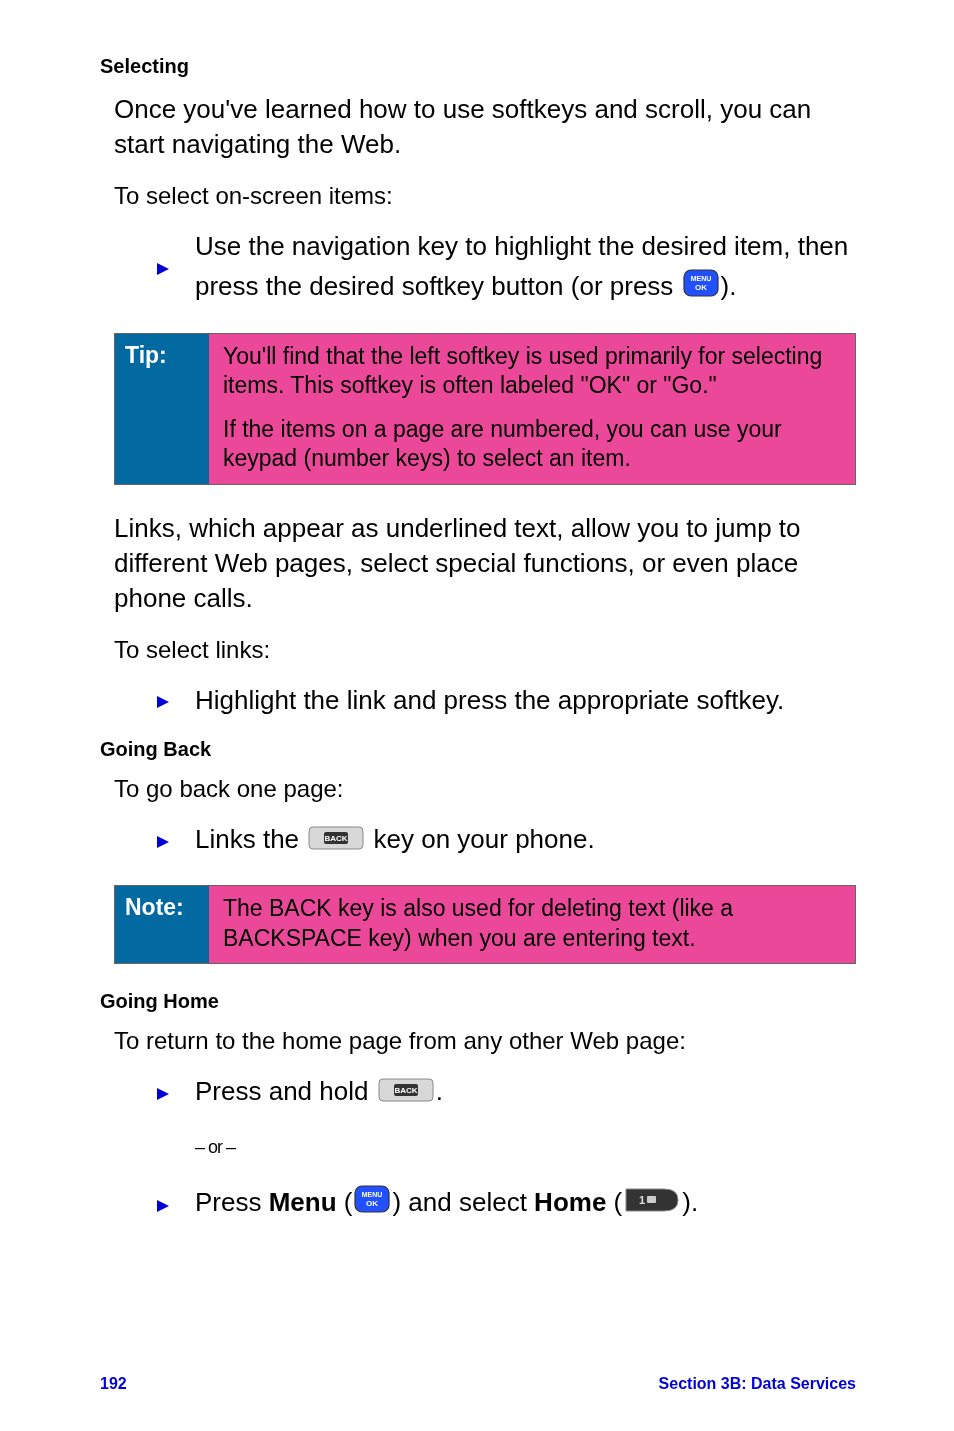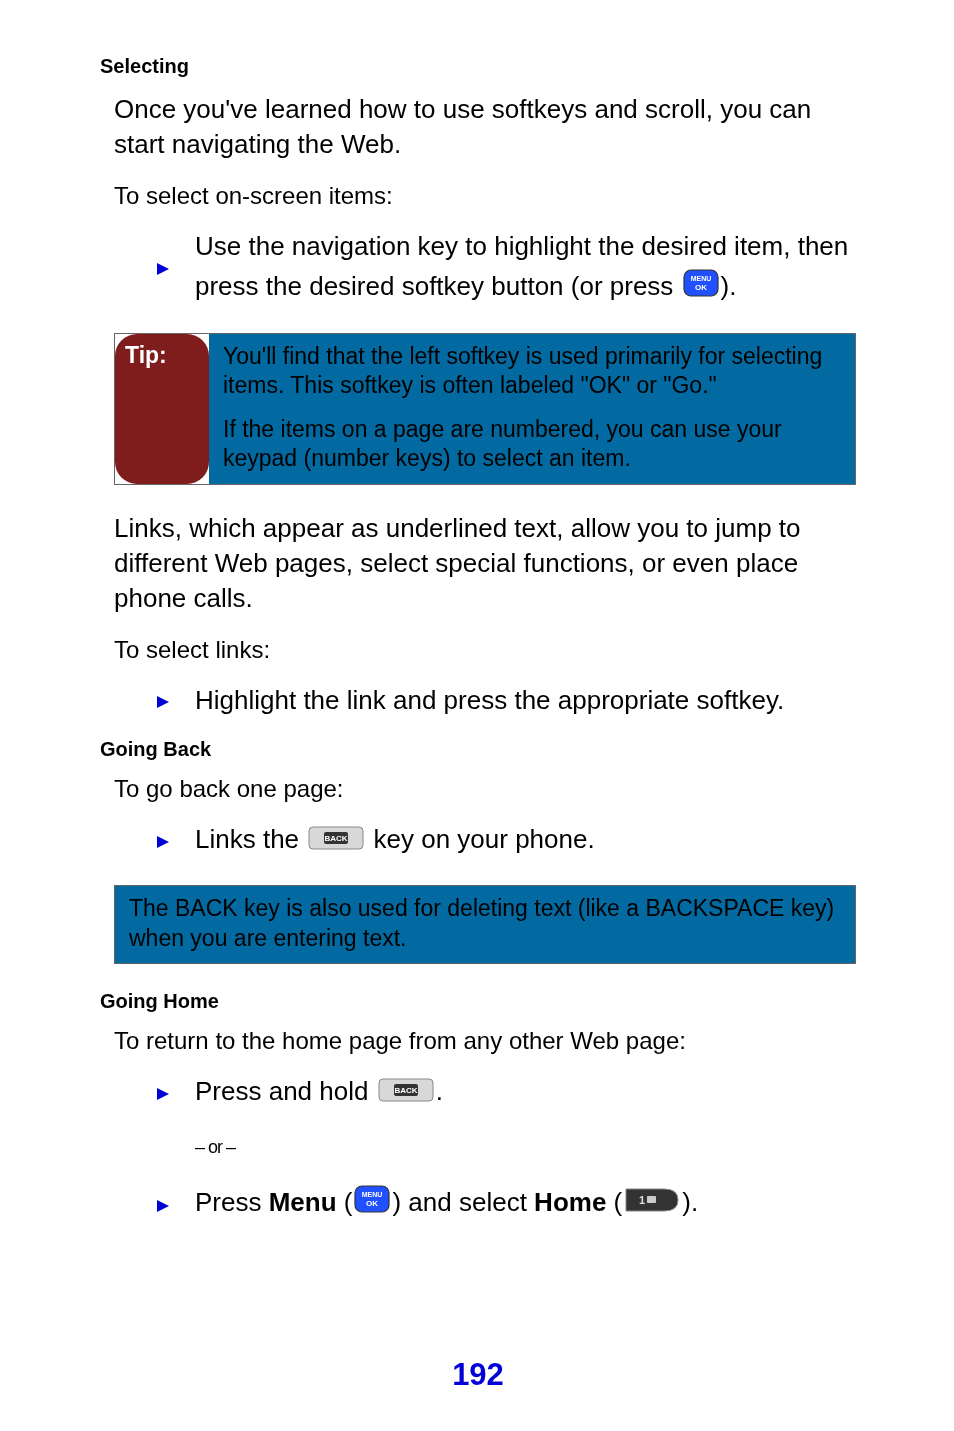--- a/index.html
+++ b/index.html
@@ -46,30 +46,29 @@
       flex: 1;
     }
     .callout-box {
       border: 1px solid #666;
       display: flex;
       margin: 6px 0 26px 14px;
       width: 742px;
     }
     .callout-box.note-box { margin-top: 14px; }
     .callout-label {
-      background: #7f1d1d;
+      background: #0369a1;
       color: #fff;
       font-weight: 700;
       font-size: 23px;
       padding: 8px 10px;
       flex: 0 0 94px;
-      border-radius: 22px;
     }
     .callout-body {
-      background: #0369a1;
+      background: #ec4899;
       padding: 8px 14px 10px 14px;
       font-size: 23px;
       line-height: 1.28;
       flex: 1;
     }
     .callout-body p + p { margin-top: 14px; }
     .or-text {
       font-size: 18px;
       margin-left: 95px;
       margin-bottom: 24px;
@@ -79,22 +78,22 @@
       display: inline-block;
       vertical-align: middle;
       margin: 0 2px;
     }
     .footer {
       position: absolute;
       bottom: 38px;
       left: 100px;
       right: 98px;
       display: flex;
-      justify-content: center;
-      font-size: 31px;
+      justify-content: space-between;
+      font-size: 16px;
       font-weight: 700;
       color: #0202d6;
     }
     .bold { font-weight: 700; }
   </style>
 </head>
 <body>
 
 <h3 class="section-heading">Selecting</h3>
 <p class="paragraph">Once you've learned how to use softkeys and scroll, you can start navigating the Web.</p>
@@ -154,20 +153,21 @@
         <rect x="1" y="1" width="54" height="22" rx="4" ry="4" fill="#d8d8d8" stroke="#888" stroke-width="1"></rect>
         <rect x="16" y="6" width="24" height="12" rx="2" fill="#333"></rect>
         <text x="28" y="15" font-size="8" text-anchor="middle" fill="#fff" font-family="Arial" font-weight="bold">BACK</text>
       </svg>
     </span>
     <span> key on your phone.</span>
   </span>
 </div>
 
 <div class="callout-box note-box">
+  <div class="callout-label">Note:</div>
   <div class="callout-body">
     <p>The BACK key is also used for deleting text (like a BACKSPACE key) when you are entering text.</p>
   </div>
 </div>
 
 <h3 class="section-heading">Going Home</h3>
 <p class="bold-intro">To return to the home page from any other Web page:</p>
 
 <div class="bullet-row">
   <span class="bullet-icon">
@@ -207,13 +207,14 @@
         <path d="M2 2 L40 2 Q54 2 54 13 Q54 24 40 24 L2 24 Z" fill="#333" stroke="#888" stroke-width="1"></path>
         <text x="15" y="17" font-size="11" fill="#ddd" font-family="Arial" font-weight="bold">1</text>
         <rect x="23" y="9" width="9" height="7" rx="1" fill="#ccc"></rect>
       </svg>
     </span><span>).</span>
   </span>
 </div>
 
 <div class="footer">
   <span>192</span>
+  <span>Section 3B: Data Services</span>
 </div>
 
 </body></html>

